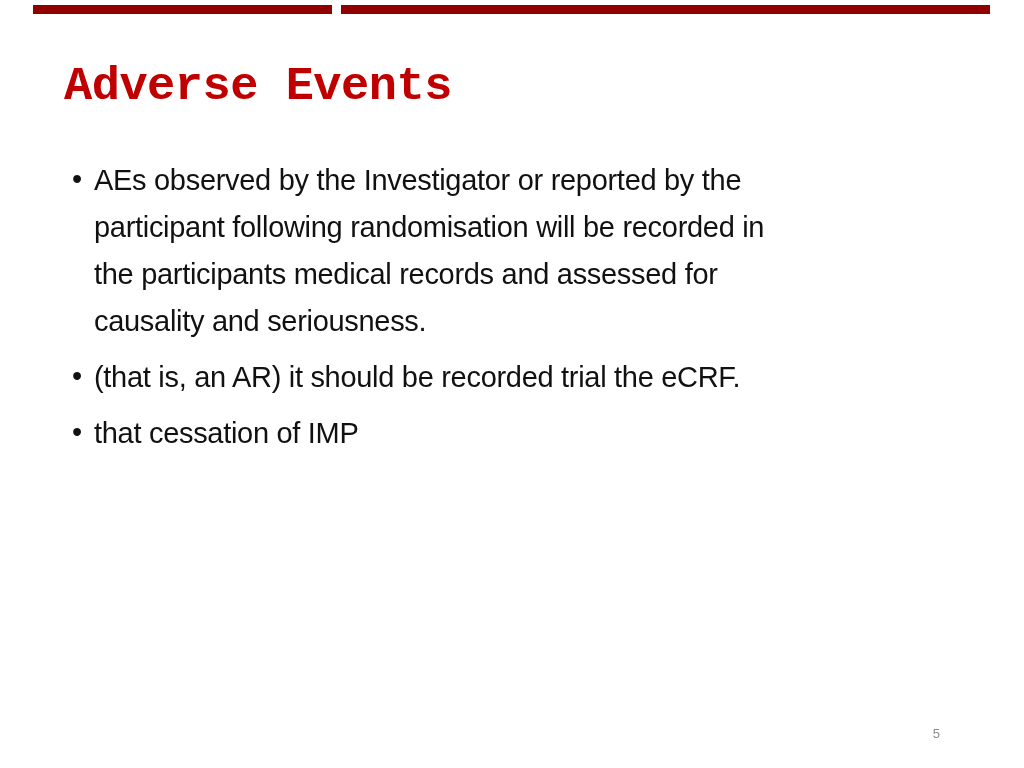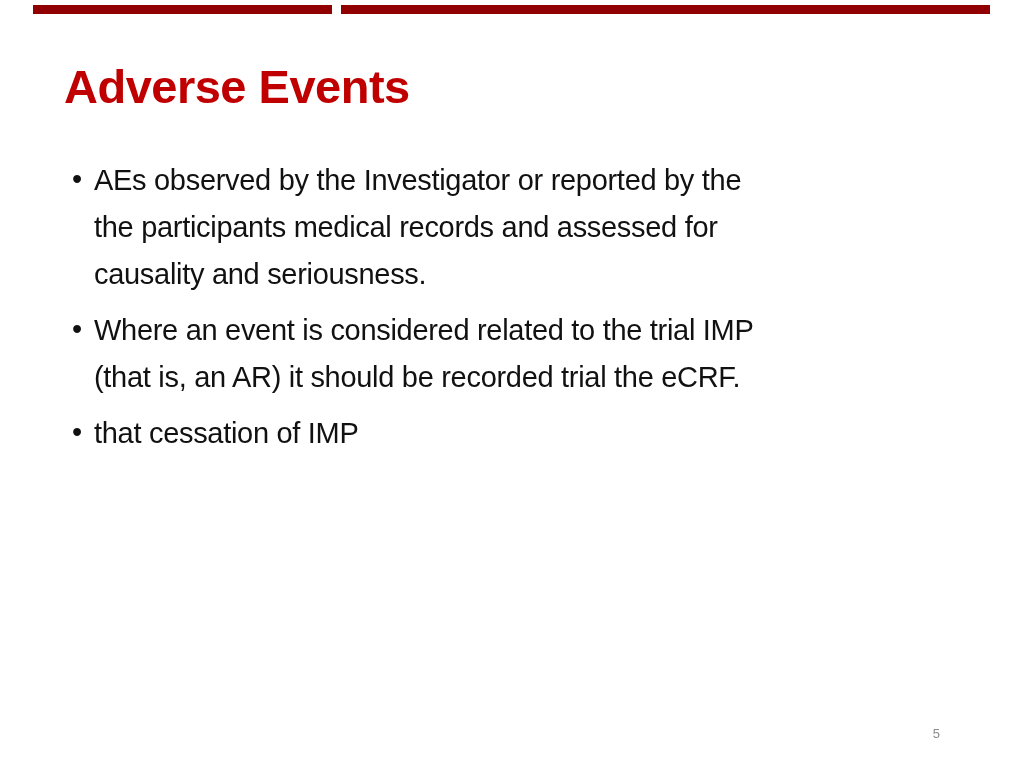--- a/index.html
+++ b/index.html
@@ -26,20 +26,21 @@
   .slide-title {
     position: absolute;
     left: 64px;
     top: 60px;
     font-size: 47px;
     font-weight: 700;
     letter-spacing: -0.5px;
     color: #C00000;
     line-height: 1.15;
     white-space: nowrap;
+    font-family: Liberation Mono, monospace;
   }
   .bullet-list {
     position: absolute;
     left: 72px;
     top: 151px;
     width: 880px;
     color: #111111;
   }
   .bullet-item {
     position: relative;
@@ -75,26 +76,26 @@
 
   <div class="top-bar left-seg" style="background: rgb(144, 0, 0);"></div>
   <div class="top-bar right-seg" style="background: rgb(144, 0, 0);"></div>
 
   <div class="slide-title" style="color: rgb(192, 0, 0);">Adverse Events</div>
 
   <div class="bullet-list" style="color: rgb(17, 17, 17);">
       <div class="bullet-item">
         <span class="bullet-marker">•</span>
         <div class="bullet-line">AEs observed by the Investigator or reported by the</div>
+        <div class="bullet-line">participant following randomisation will be recorded in</div>
         <div class="bullet-line">the participants medical records and assessed for</div>
         <div class="bullet-line">causality and seriousness.</div>
       </div>
       <div class="bullet-item">
         <span class="bullet-marker">•</span>
-        <div class="bullet-line">Where an event is considered related to the trial IMP</div>
         <div class="bullet-line">(that is, an AR) it should be recorded trial the eCRF.</div>
       </div>
       <div class="bullet-item">
         <span class="bullet-marker">•</span>
         <div class="bullet-line">that cessation of IMP</div>
       </div>
     </div>
 
   <div class="page-number" style="color: rgb(140, 140, 140);">5</div>
 

